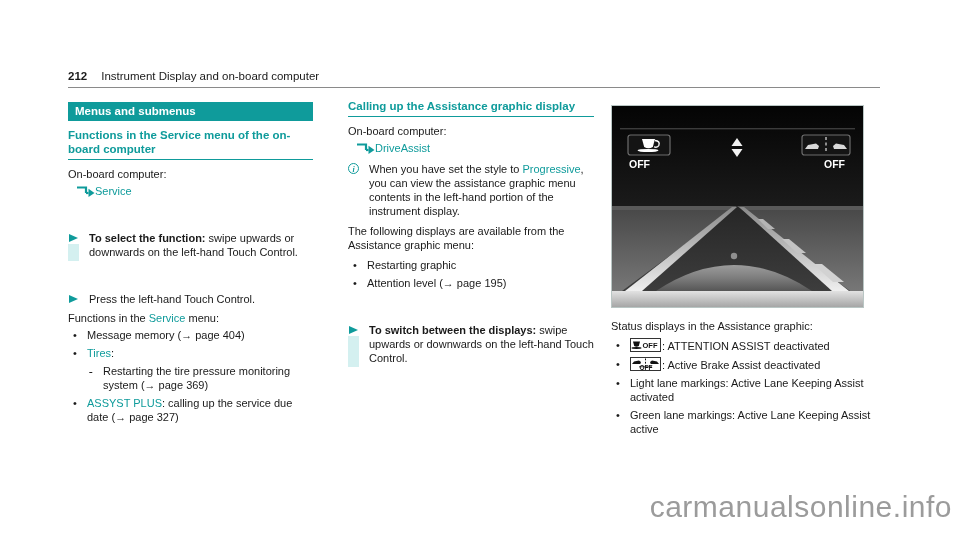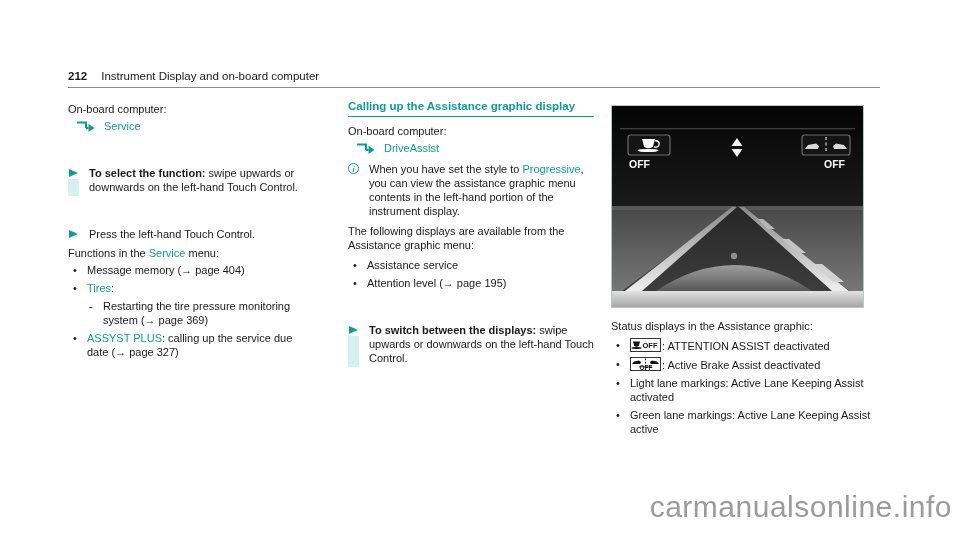--- a/index.html
+++ b/index.html
@@ -28,21 +28,21 @@
   .b{font-weight:bold;}
 
   .section-box{background:var(--teal);color:#fff;font-weight:bold;font-size:11.5px;
     padding:2px 0 3px 7px;margin-bottom:7px;}
   .h-teal{color:var(--teal);font-weight:bold;font-size:11.5px;line-height:14px;
     border-bottom:1px solid var(--teal);padding-bottom:3px;margin-bottom:7px;}
 
   .para{margin-bottom:3px;}
 
   
-  .menu-path{padding-left:8px;margin:2px 0 7px 0;display:flex;align-items:center;gap:9px;}
+  .menu-path{padding-left:8px;margin:2px 0 7px 0;display:flex;align-items:center;gap:0;}
   .menu-path svg{flex:0 0 auto;}
 
   
   .instr{position:relative;padding-left:21px;margin-bottom:5px;margin-top:33px;}
   .instr .tri{position:absolute;left:1px;top:2.5px;width:0;height:0;
     border-left:9px solid var(--teal);border-top:4.5px solid transparent;border-bottom:4.5px solid transparent;}
   .instr .bar{position:absolute;left:0;top:13px;bottom:-2px;width:11px;background:var(--teal-light);}
 
   
   .li{position:relative;padding-left:19px;margin-bottom:4px;}
@@ -71,20 +71,22 @@
 <body>
 
 <div class="page">
 
   <div class="hdr">
     <span class="num">212</span><span>Instrument Display and on-board computer</span>
   </div>
   <div class="hdr-rule"></div>
 
   <div class="col1">
+    <div class="section-box">Menus and submenus</div>
+    <div class="h-teal">Functions in the Service menu of the on-board computer</div>
 
     <div class="para">On-board computer:</div>
 
     <div class="menu-path">
       <svg width="19" height="11" viewBox="0 0 19 11">
         <path d="M1 1.5 H10 V7" stroke="var(--teal)" stroke-width="2.2" fill="none"></path>
         <path d="M8.5 4.5 H13 V8.5 H8.5" stroke="var(--teal)" stroke-width="0" fill="none"></path>
         <path d="M10 7 H12.5" stroke="var(--teal)" stroke-width="2.2" fill="none"></path>
         <path d="M12.5 2.8 L18.5 7 L12.5 11 Z" fill="var(--teal)"></path>
       </svg>
@@ -145,21 +147,21 @@
 
     <div class="note">
       <span class="info-i">i</span>
       <span>When you have set the style to </span><span class="teal">Progressive</span><span>, you can view the assistance graphic menu contents in the left-hand portion of the instrument display.</span>
     </div>
 
     <div class="para" style="margin-bottom:6px;">The following displays are available from the Assistance graphic menu:</div>
 
     <div class="li">
       <span class="dot">•</span>
-      <span>Assistance service</span>
+      <span>Restarting graphic</span>
     </div>
     <div class="li" style="margin-bottom:8px;">
       <span class="dot">•</span>
       <span>Attention level (→ page 195)</span>
     </div>
 
     <div class="instr">
       <span class="bar"></span>
       <span class="tri"></span>
       <span class="b">To switch between the displays:</span><span> swipe upwards or downwards on the left-hand Touch Control.</span>

